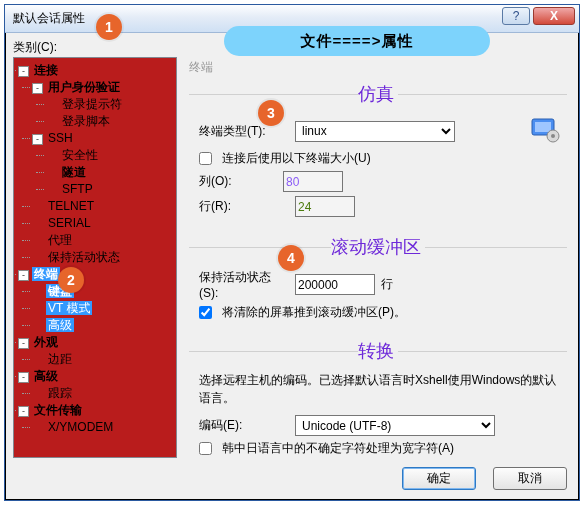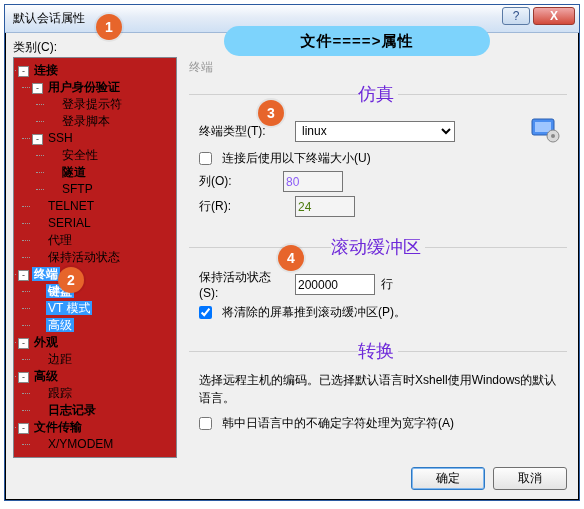--- a/index.html
+++ b/index.html
@@ -94,21 +94,21 @@
     border: 1px solid #767676; background: #fff;
     padding: 0 2px;
   }
   input[type=checkbox] { margin: 0 4px 0 0; vertical-align: -2px; }
   .help-icon {
     width: 34px; height: 30px;
     display: inline-flex; align-items: center; justify-content: center;
   }
   .btnbar {
     position: absolute; right: 12px; bottom: 10px;
-    display: flex; gap: 8px;
+    display: flex; gap: 17px;
   }
   .btn {
     min-width: 74px; height: 23px;
     border: 1px solid #707070; background: linear-gradient(#fdfdfd,#e4e4e4);
     border-radius: 3px; font: inherit; cursor: default;
   }
   .btn.default {
     border: 1px solid #2e79c4;
     box-shadow: 0 0 0 1px #7fb7ef inset;
   }
@@ -185,21 +185,20 @@
           </ul>
         </li>
         <li><span class="tog">-</span><span class="lbl bold">外观</span>
           <ul>
             <li><span class="tog blank"></span><span class="lbl">边距</span></li>
           </ul>
         </li>
         <li><span class="tog">-</span><span class="lbl bold">高级</span>
           <ul>
             <li><span class="tog blank"></span><span class="lbl">跟踪</span></li>
-            <li><span class="tog blank"></span><span class="lbl bold">日志记录</span></li>
           </ul>
         </li>
         <li><span class="tog">-</span><span class="lbl bold">文件传输</span>
           <ul>
             <li><span class="tog blank"></span><span class="lbl">X/YMODEM</span></li>
 
           </ul>
         </li>
       </ul>
     </div>
@@ -259,20 +258,26 @@
         </div>
       </div>
 
       <div class="group">
         <fieldset>
             <legend class="group-legend">转换</legend>
           </fieldset>
         <div class="group-body">
           <div style="margin:2px 0 8px 0; line-height:1.5;">选择远程主机的编码。已选择默认语言时Xshell使用Windows的默认语言。</div>
           <div class="row">
+            <label class="lead">编码(E):</label>
+            <select class="combo" style="width:200px">
+              <option>Unicode (UTF-8)</option>
+            </select>
+          </div>
+          <div class="row">
             <input type="checkbox" style="">
             <span>韩中日语言中的不确定字符处理为宽字符(A)</span>
           </div>
         </div>
       </div>
     </div>
   </div>
 
   <div class="btnbar">
     <button class="btn default"><span>确定</span></button>

